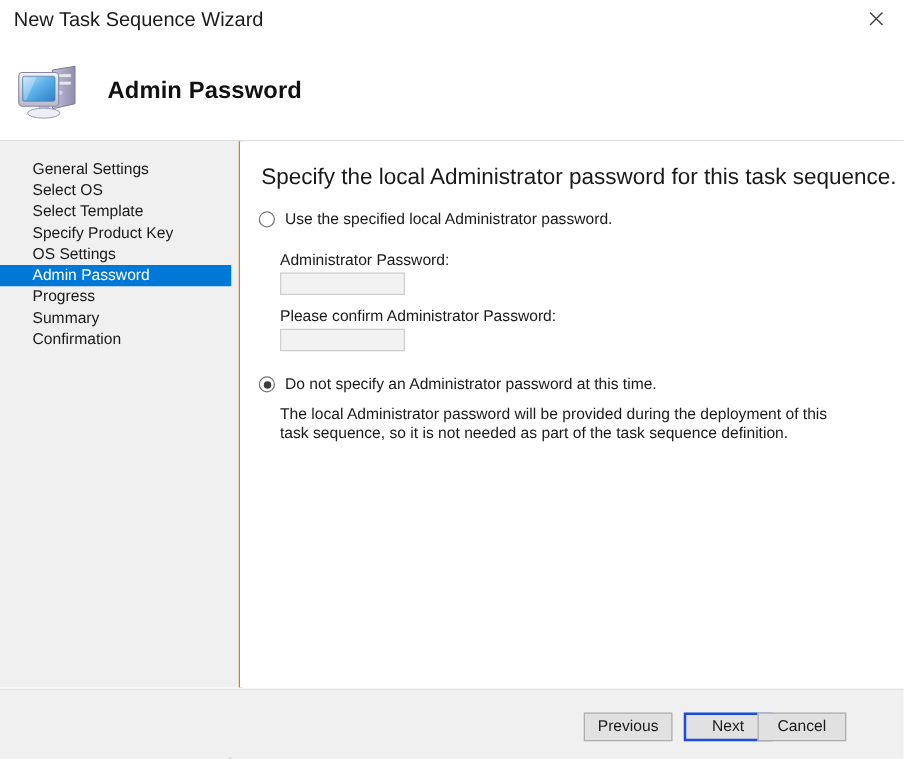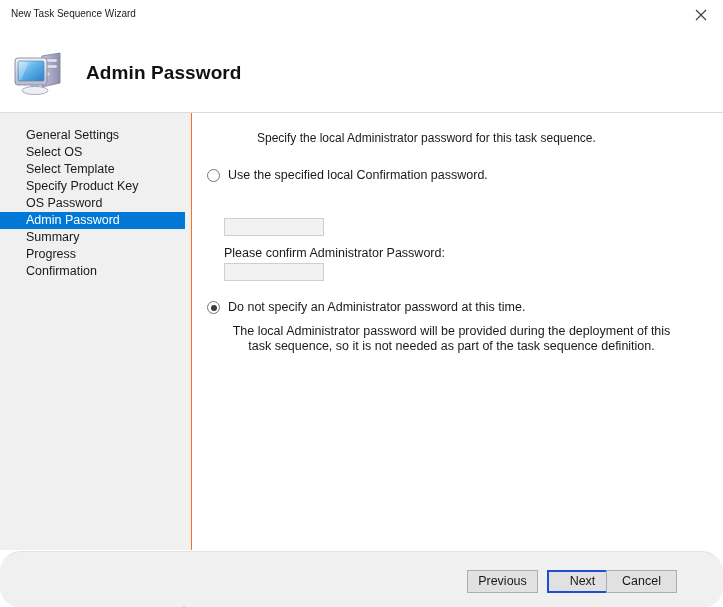--- a/index.html
+++ b/index.html
@@ -24,21 +24,21 @@
     width: 723px;
     height: 31px;
     background: #ffffff;
     display: flex;
     align-items: center;
   }
   .titlebar-text {
     position: absolute;
     left: 11px;
     top: 8px;
-    font-size: 10px;
+    font-size: 16px;
     color: #1b1b1b;
     white-space: nowrap;
   }
   .close-btn {
     position: absolute;
     right: 0px;
     top: 0px;
     width: 45px;
     height: 30px;
     display: flex;
@@ -117,24 +117,23 @@
     left: 192px;
     top: 0;
     width: 531px;
     height: 437px;
     background: #ffffff;
   }
   .content-intro {
     position: absolute;
     left: 17px;
     top: 18px;
-    font-size: 12px;
-    color: #1a1a1a;
-    white-space: nowrap;
-    margin-left: 48px;
+    font-size: 18px;
+    color: #1a1a1a;
+    white-space: nowrap;
   }
 
   
   .radio-row {
     position: absolute;
     display: flex;
     align-items: flex-start;
   }
   .radio-row.opt1 { left: 15px; top: 55px; }
   .radio-row.opt2 { left: 15px; top: 187px; }
@@ -198,33 +197,31 @@
   .text-input.in2 { left: 32px; top: 150px; }
 
   .desc-text {
     position: absolute;
     left: 32px;
     top: 211px;
     width: 455px;
     font-size: 12.5px;
     line-height: 15px;
     color: #1a1a1a;
-    text-align: center;
   }
 
   
   .footer {
     position: absolute;
     left: 0;
     top: 551px;
     width: 723px;
     height: 56px;
     background: #f0f0f0;
     border-top: 1px solid #e2e2e2;
-    border-radius: 21px;
   }
   .btn {
     position: absolute;
     top: 18px;
     width: 71px;
     height: 23px;
     box-sizing: border-box;
     background: #e1e1e1;
     border: 1px solid #adadad;
     font-family: "Liberation Sans", sans-serif;
@@ -305,36 +302,37 @@
 </div>
 
 <div class="body-area">
 
   <div class="sidebar">
     <div class="nav-list">
       <div class="nav-item">General Settings</div>
       <div class="nav-item">Select OS</div>
       <div class="nav-item">Select Template</div>
       <div class="nav-item">Specify Product Key</div>
-      <div class="nav-item">OS Password</div>
+      <div class="nav-item">OS Settings</div>
       <div class="nav-item active">Admin Password</div>
+      <div class="nav-item">Progress</div>
       <div class="nav-item">Summary</div>
-      <div class="nav-item">Progress</div>
       <div class="nav-item">Confirmation</div>
     </div>
   </div>
 
   <div class="content">
     <div class="content-intro">Specify the local Administrator password for this task sequence.</div>
 
     <div class="radio-row opt1">
       <span class="radio-mark"></span>
-      <span class="radio-label">Use the specified local Confirmation password.</span>
+      <span class="radio-label">Use the specified local Administrator password.</span>
     </div>
 
+    <div class="field-label lbl1">Administrator Password:</div>
     <input class="text-input in1" type="password" disabled="" value="" style="">
 
     <div class="field-label lbl2">Please confirm Administrator Password:</div>
     <input class="text-input in2" type="password" disabled="" value="" style="">
 
     <div class="radio-row opt2">
       <span class="radio-mark checked"></span>
       <span class="radio-label">Do not specify an Administrator password at this time.</span>
     </div>
 

